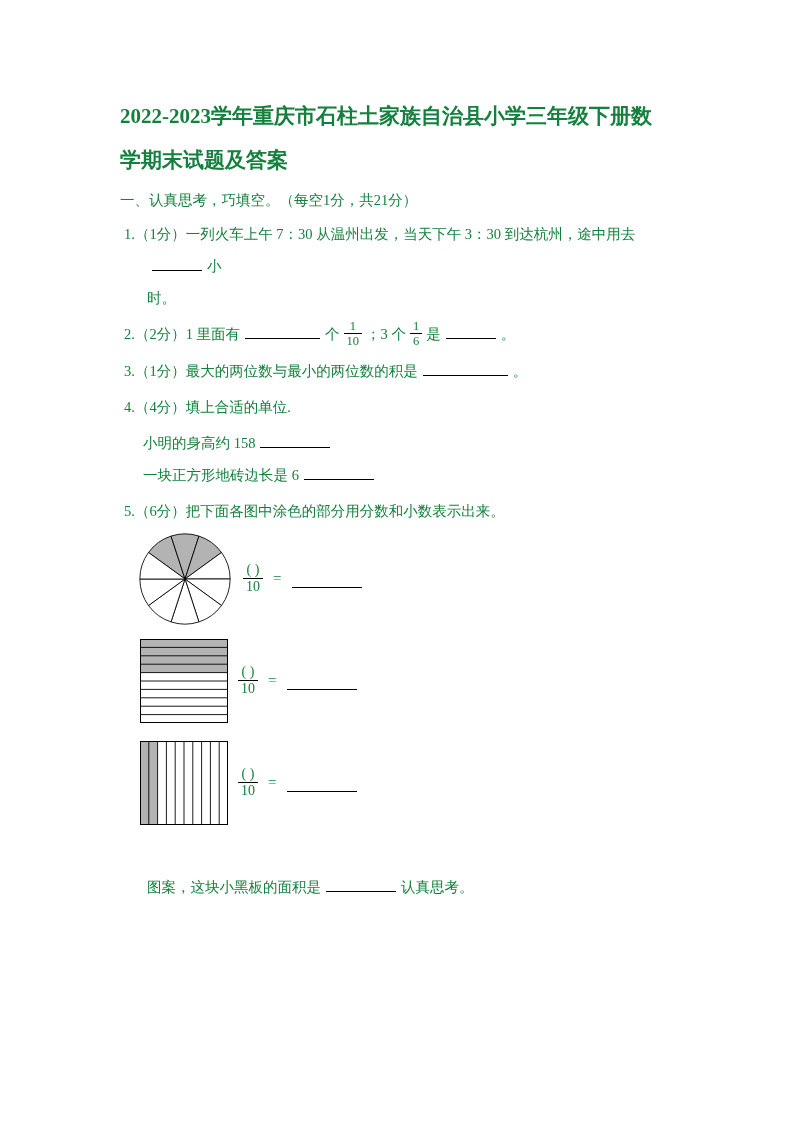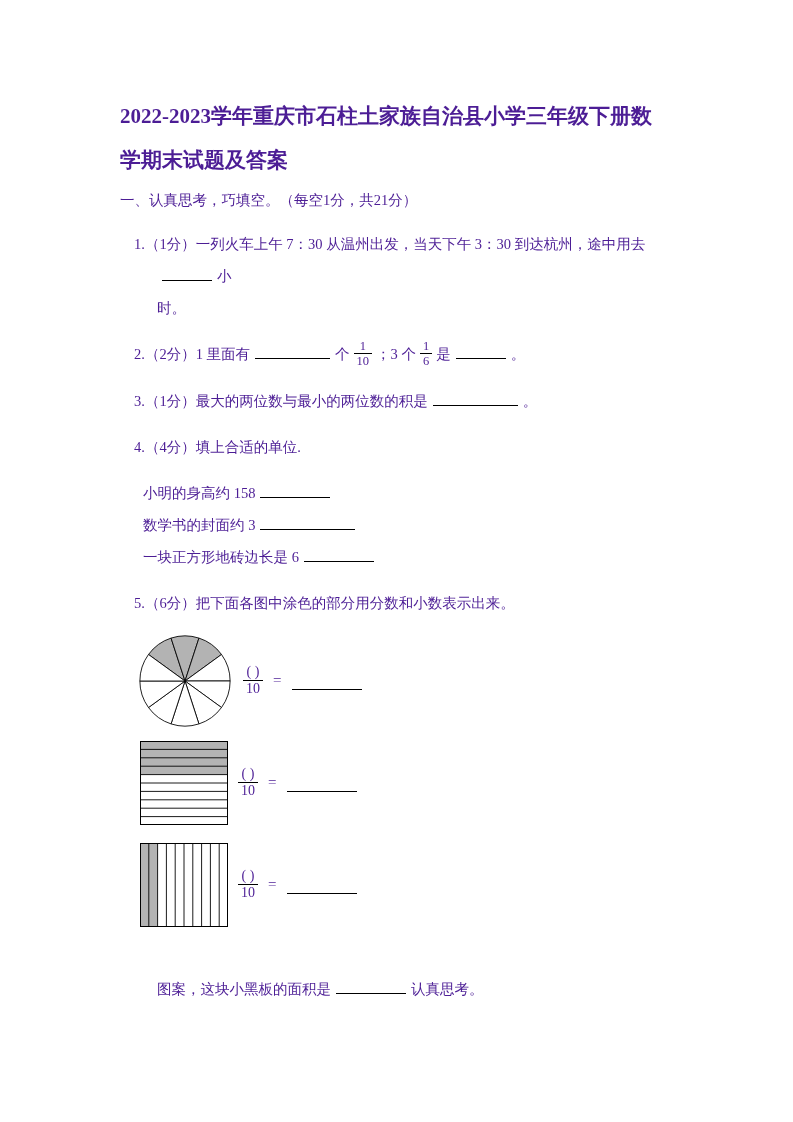--- a/index.html
+++ b/index.html
@@ -1,35 +1,35 @@
 <!DOCTYPE html>
 <html><head>
 <meta charset="utf-8">
 <style>
   html,body { margin:0; padding:0; background:#ffffff; }
   .page {
     position:relative;
     width:793px; height:1108px;
     background:#ffffff;
     font-family:"Liberation Serif","DejaVu Serif",serif;
-    color:#4c1d95;
+    color:#15803d;
     overflow:hidden;
   }
   .content {
     position:absolute; left:120px; top:94px; width:575px;
   }
   .title {
     font-size:21px; font-weight:bold; line-height:44px;
     margin:0 0 0 0;
   }
   .section {
     font-size:14.5px; line-height:28px; margin:4px 0 0 0;
   }
   .q {
-    font-size:14.5px; line-height:32px; margin:14px;
+    font-size:14.5px; line-height:32px; margin:4px;
     padding-left:23px; text-indent:-23px;
   }
   .sub {
     font-size:14.5px; line-height:32px; margin:0 0 0 23px;
   }
   .blank {
     display:inline-block;
     height:14px;
     border-bottom:1px solid #000;
     margin:0 5px;
@@ -67,21 +67,20 @@
     <p class="section">一、认真思考，巧填空。（每空1分，共21分）</p>
 
     <p class="q"><span>1.（1分）一列火车上午 7：30 从温州出发，当天下午 3：30 到达杭州，途中用去</span><span class="blank w50"></span><span>小</span><br><span>时。</span></p>
 
     <p class="q"><span>2.（2分）1 里面有</span><span class="blank w75"></span><span>个</span><span class="frac"><span class="num">1</span><span class="den">10</span></span><span>；3 个</span><span class="frac"><span class="num">1</span><span class="den">6</span></span><span>是</span><span class="blank w50"></span><span>。</span></p>
 
     <p class="q"><span>3.（1分）最大的两位数与最小的两位数的积是</span><span class="blank w85"></span><span>。</span></p>
 
     <p class="q">4.（4分）填上合适的单位.</p>
     <p class="sub"><span>小明的身高约 158</span><span class="blank w70"></span></p>
-    <p class="sub"><span>数学书的封面约 3</span><span class="blank w95"></span></p>
     <p class="sub"><span>一块正方形地砖边长是 6</span><span class="blank w70"></span></p>
 
     <p class="q">5.（6分）把下面各图中涂色的部分用分数和小数表示出来。</p>
 
     <div class="fig-row fig-row-1">
       <span class="fig"><svg viewBox="0 0 100 100" width="96" height="96">
             <path d="M50,50 L11.976201264377472,22.374093142253756 A47,47 0 0 1 35.47620126437747,5.300343734127779 Z" fill="#b3b3b3" stroke="#000" stroke-width="0.9"></path>
             <path d="M50,50 L35.47620126437747,5.300343734127779 A47,47 0 0 1 64.52379873562253,5.300343734127786 Z" fill="#b3b3b3" stroke="#000" stroke-width="0.9"></path>
             <path d="M50,50 L64.52379873562253,5.300343734127786 A47,47 0 0 1 88.02379873562253,22.374093142253763 Z" fill="#b3b3b3" stroke="#000" stroke-width="0.9"></path>
             <path d="M50,50 L88.02379873562253,22.374093142253763 A47,47 0 0 1 97,50 Z" fill="#ffffff" stroke="#000" stroke-width="0.9"></path>

